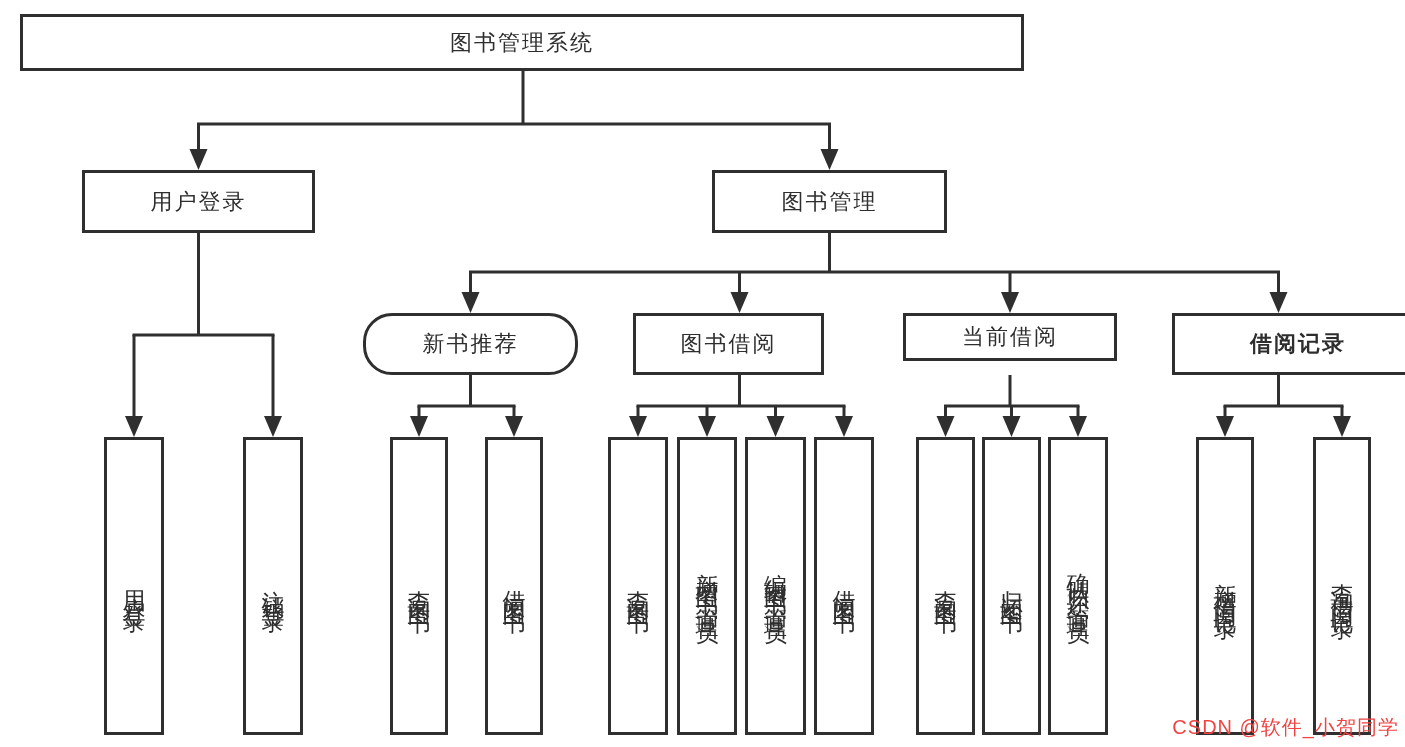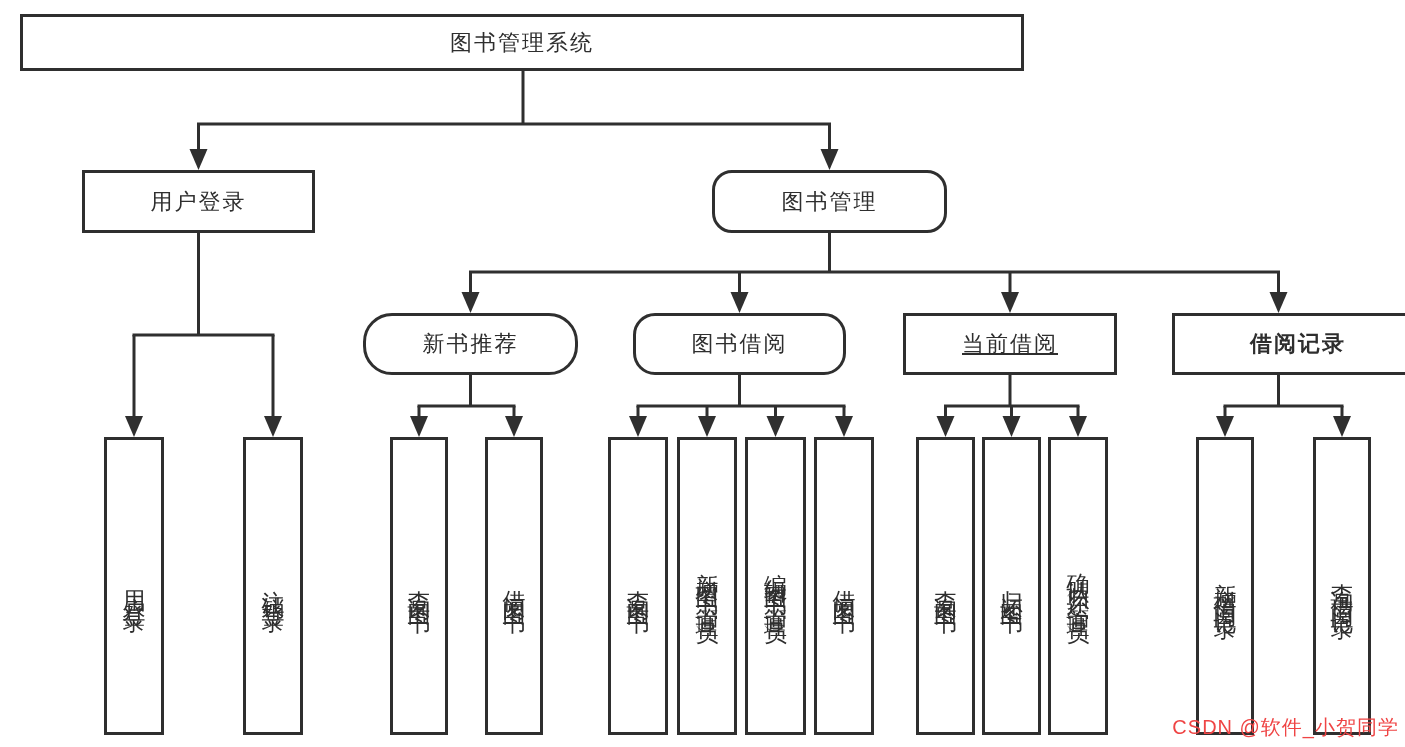--- a/index.html
+++ b/index.html
@@ -111,25 +111,25 @@
       <line x1="1223.5" y1="406" x2="1343.5" y2="406" stroke="#2f2f2f" stroke-width="3"></line>
       <line x1="1225" y1="406" x2="1225" y2="417" stroke="#2f2f2f" stroke-width="3"></line>
       <polygon points="1216,416 1234,416 1225,437" fill="#2f2f2f"></polygon>
       <line x1="1342" y1="406" x2="1342" y2="417" stroke="#2f2f2f" stroke-width="3"></line>
       <polygon points="1333,416 1351,416 1342,437" fill="#2f2f2f"></polygon>
     </svg>
 
   <div class="box" style="left:20px; top:14px; width:1004px; height:57px;text-align:center;">图书管理系统</div>
 
   <div class="box" style="left:82px; top:170px; width:233px; height:63px;">用户登录</div>
-  <div class="box" style="left:712px; top:170px; width:235px; height:63px;border-radius:20px;">图书管理</div>
+  <div class="box" style="left:712px; top:170px; width:235px; height:63px;">图书管理</div>
 
   <div class="box" style="left:363px; top:313px; width:215px; height:62px;border-radius:29px;">新书推荐</div>
-  <div class="box" style="left:633px; top:313px; width:213px; height:62px;border-radius:22px;">图书借阅</div>
-  <div class="box" style="left:903px; top:313px; width:214px; height:62px;text-decoration:underline;">当前借阅</div>
+  <div class="box" style="left:633px; top:313px; width:191px; height:62px;">图书借阅</div>
+  <div class="box" style="left:903px; top:313px; width:214px; height:48px;">当前借阅</div>
   <div class="box" style="left:1172px; top:313px; width:252px; height:62px;font-weight:bold;">借阅记录</div>
 
   <div class="box leaf" style="left:104px; top:437px; width:60px; height:298px;">用户登录</div>
   <div class="box leaf" style="left:243px; top:437px; width:60px; height:298px;">注销登录</div>
 
   <div class="box leaf" style="left:390px; top:437px; width:58px; height:298px;">查询图书</div>
   <div class="box leaf" style="left:485px; top:437px; width:58px; height:298px;">借阅图书</div>
 
   <div class="box leaf" style="left:608px; top:437px; width:60px; height:298px;">查询图书</div>
   <div class="box leaf" style="left:677px; top:437px; width:60px; height:298px;">新增图书（管理员）</div>

